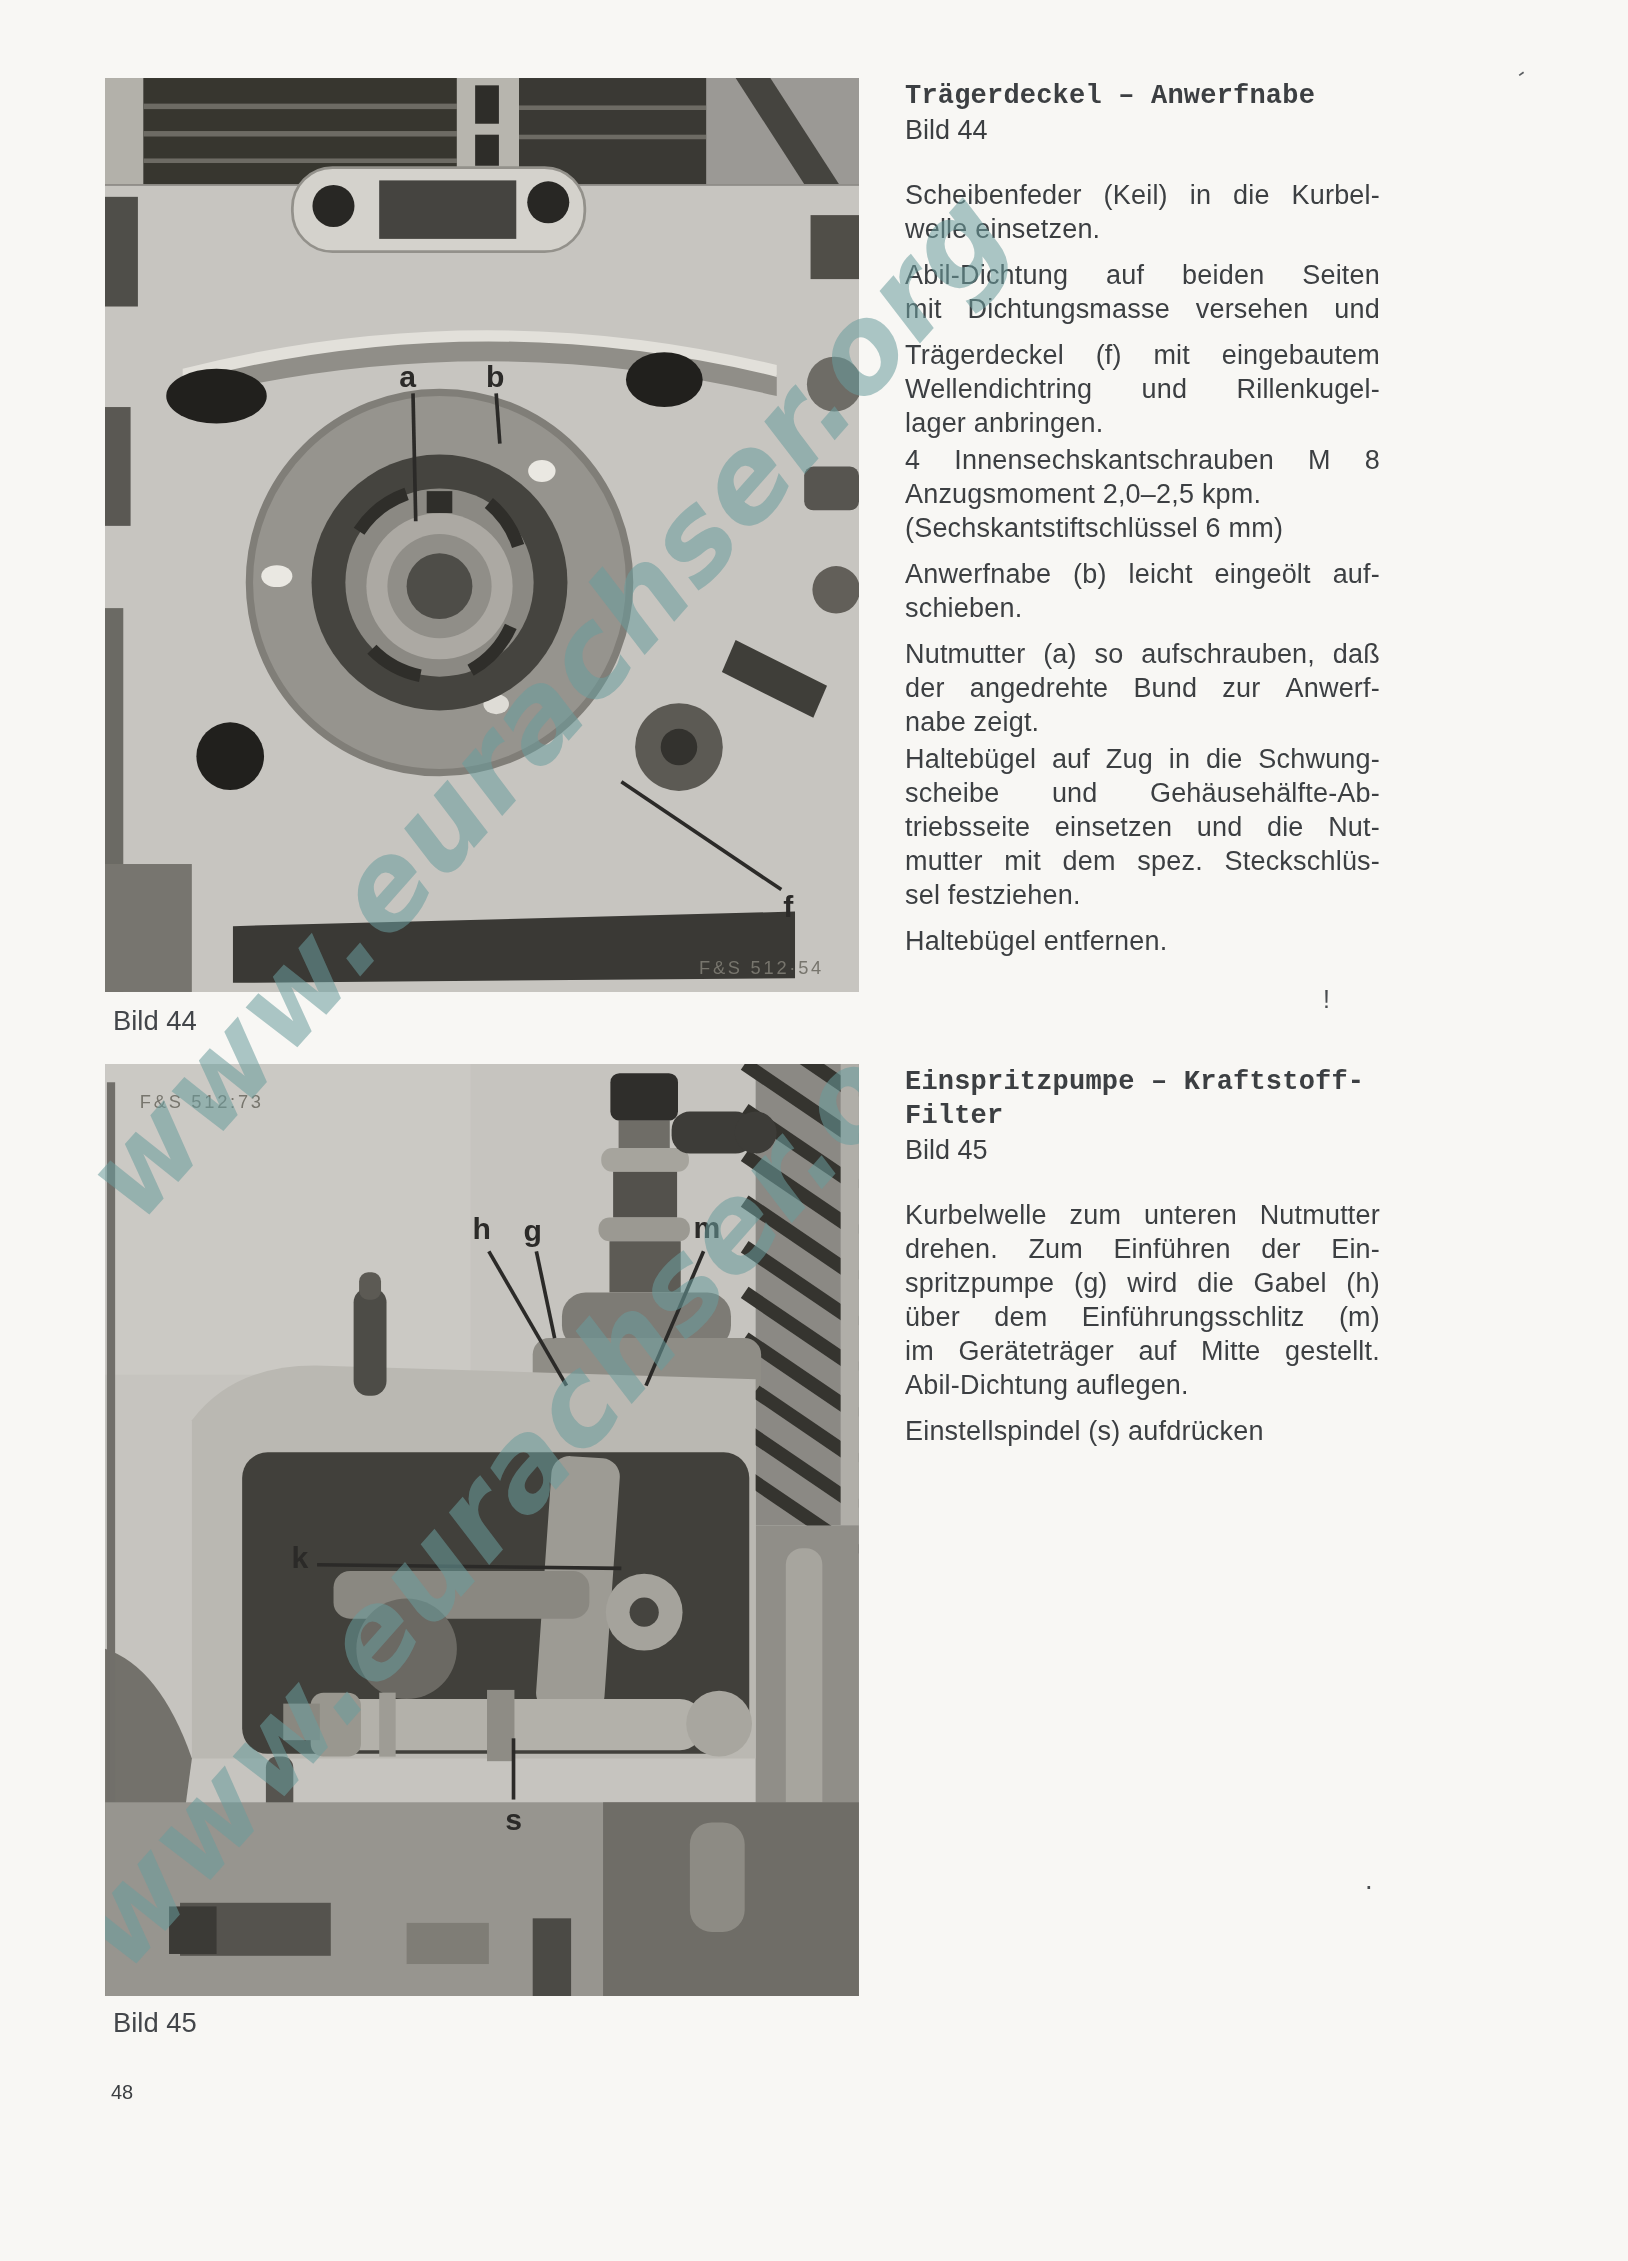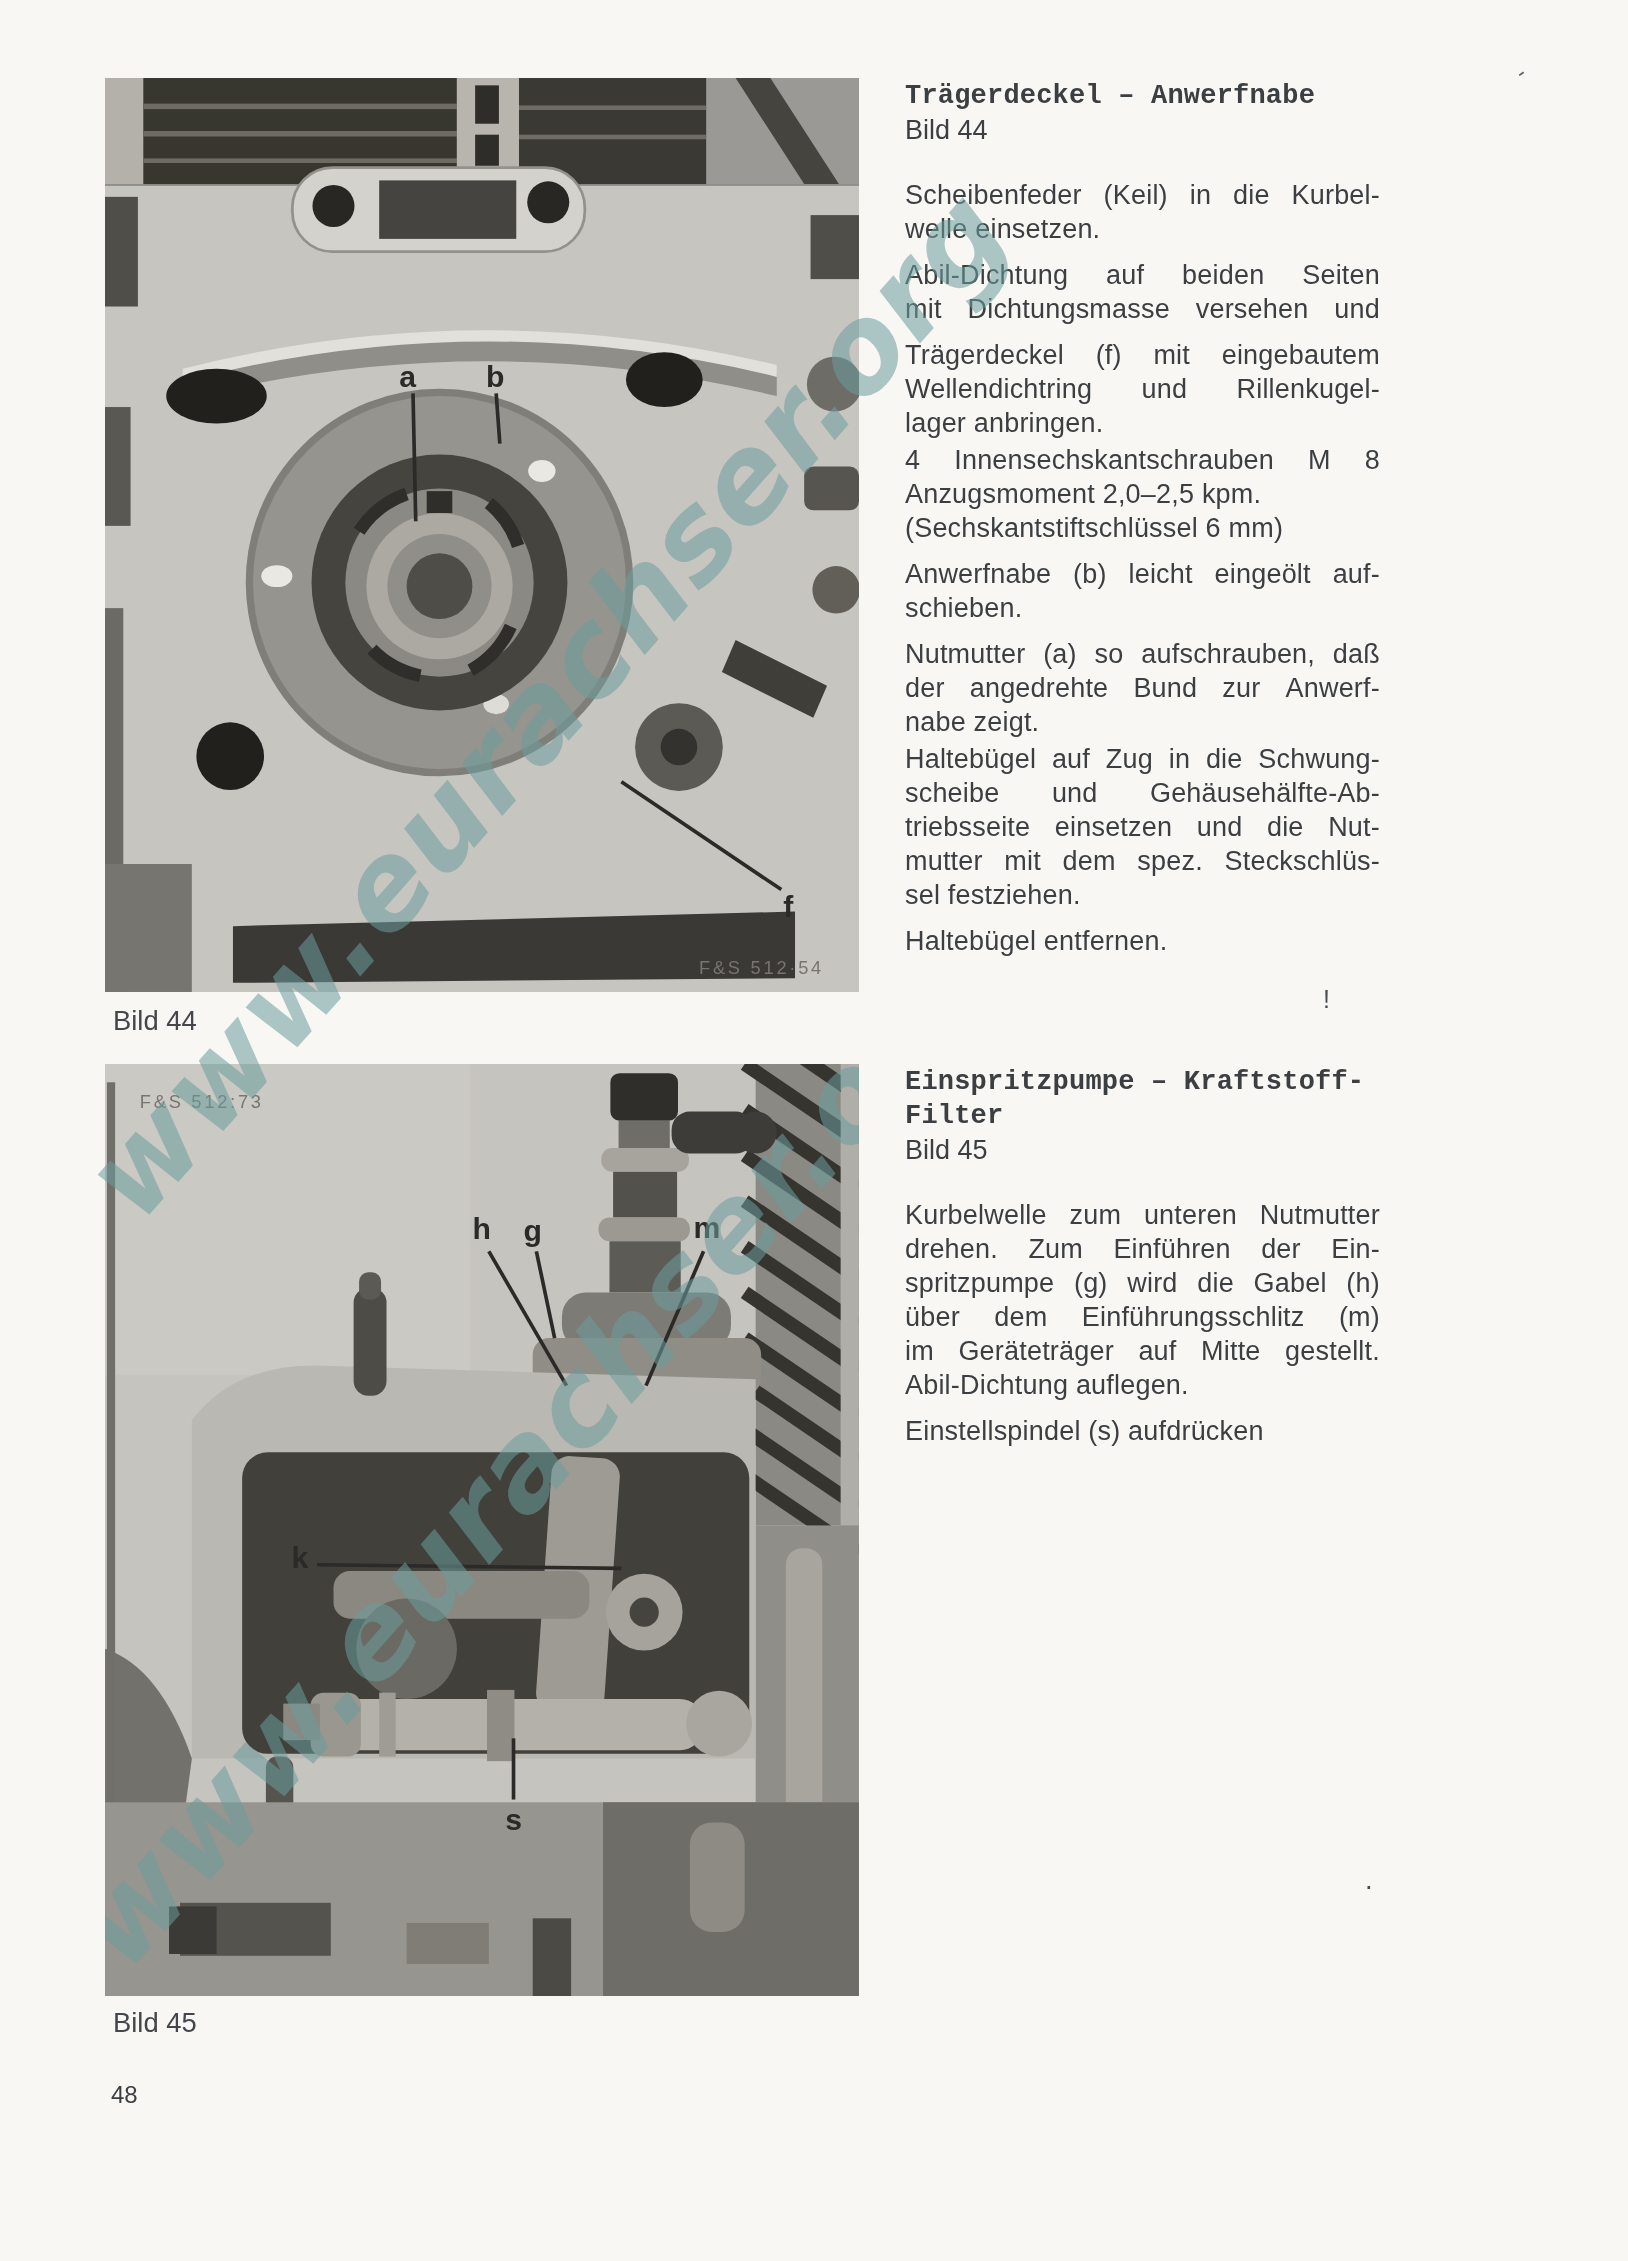--- a/index.html
+++ b/index.html
@@ -12,21 +12,21 @@
   .photo{position:absolute;overflow:hidden;background:#c7c5c0;}
   #photo1{left:105px;top:78px;width:754px;height:914px;}
   #photo2{left:105px;top:1064px;width:754px;height:932px;}
   .photo svg{display:block;width:100%;height:100%;}
   .photo text{font-family:"Liberation Sans",sans-serif;font-weight:bold;font-size:33px;fill:#2b2a28;}
   .photo text.stamp-text{font-weight:normal;font-size:20px;fill:#77756d;letter-spacing:3px;}
   
   .caption{position:absolute;font-size:27.4px;line-height:31px;color:#43464a;}
   #cap44{left:113px;top:1005px;}
   #cap45{left:113px;top:2007px;}
-  #pagenum{position:absolute;left:111px;top:2081px;font-size:24px;color:#3c3f42;}
+  #pagenum{position:absolute;left:111px;top:2081px;font-size:20px;color:#3c3f42;}
   
   .col{position:absolute;left:905px;width:475px;z-index:10;}
   #col1{top:79px;}
   #col2{top:1065px;}
   .sec-title{font-size:27px;font-weight:bold;line-height:34px;letter-spacing:0.2px;font-family:Liberation Mono, monospace;}
   .sec-ref{font-size:27px;line-height:34px;margin-bottom:31px;}
   .para{font-size:27px;line-height:34px;margin-bottom:12px;letter-spacing:0.2px;}
   .para.tight{margin-top:-9.1px;}
   .line{min-height:34px;}
   .line.just{display:flex;justify-content:space-between;gap:12px;}

